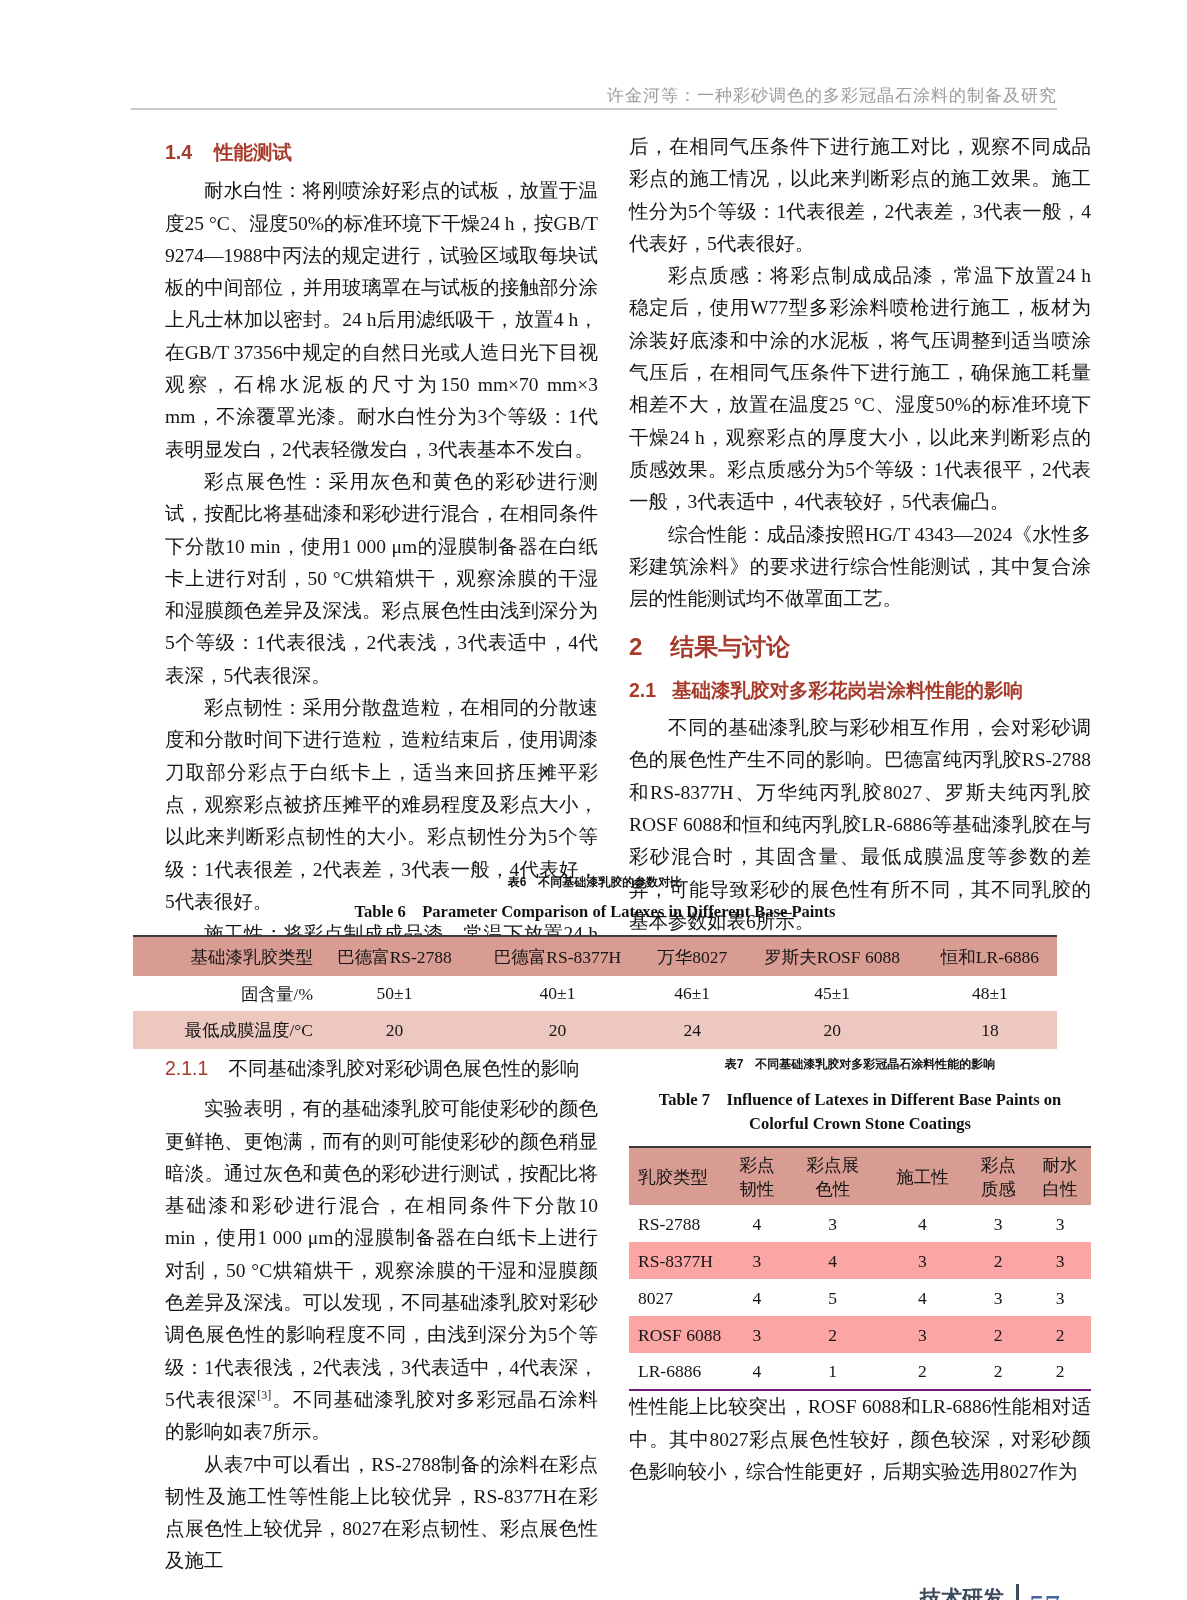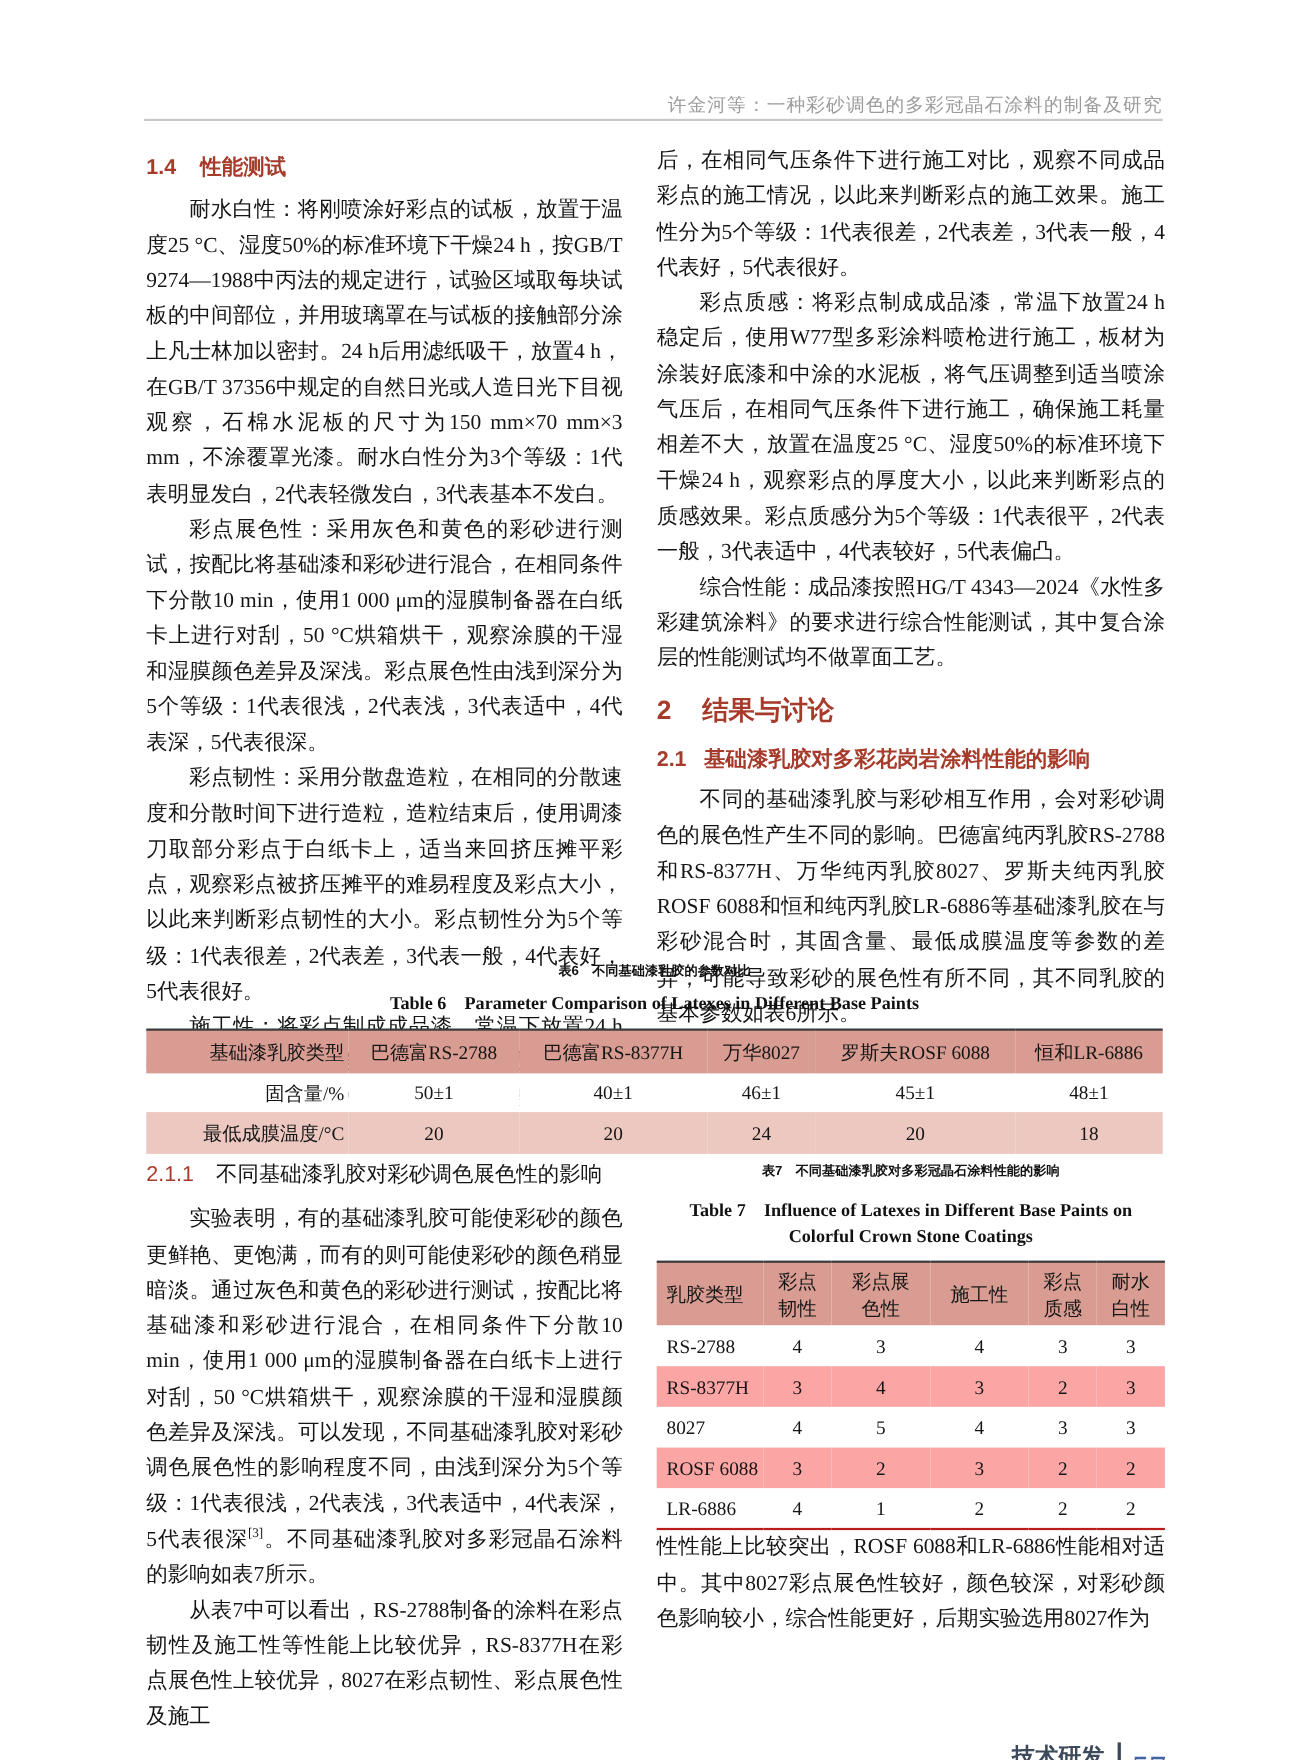--- a/index.html
+++ b/index.html
@@ -15,21 +15,21 @@
   
   .running-head{
     position:absolute;top:84px;right:130px;
     font-size:17px;color:#9b9b9b;letter-spacing:1px;
   }
   .head-rule{
     position:absolute;top:108px;left:131px;right:130px;
     height:2px;background:#c9c9c9;
   }
   
-  .col{position:absolute;text-align:justify;font-size:19.5px;line-height:32.3px;}
+  .col{position:absolute;text-align:justify;font-size:19.5px;line-height:32.3px;margin-left:32px;}
   .col-left-top{left:133px;top:136px;width:433px;}
   .col-right-top{left:597px;top:131px;width:462px;}
   .col-left-bot{left:133px;top:1052px;width:433px;}
   .col-right-bot{left:597px;top:1048px;width:462px;}
   p.para{margin:0;text-indent:2em;}
   p.para-noindent{margin:0;text-indent:0;}
   sup{font-size:12px;line-height:0;}
   
   .h-red-sm{
     font-family:"Liberation Sans","DejaVu Sans",sans-serif;
@@ -68,21 +68,21 @@
   
   .table6-block{position:absolute;left:133px;top:874px;width:924px;}
   table{border-collapse:collapse;width:100%;}
   .tbl6{border-top:2px solid #3a3a3a;font-size:17.5px;}
   .tbl6 th,.tbl6 td{font-weight:normal;text-align:center;padding:0 4px;}
   .tbl6 .c1{text-align:right;width:176px;}
   .tbl6 .row-head{background:#d89c92;height:40px;}
   .tbl6 .row-a{background:#ffffff;height:35px;}
   .tbl6 .row-b{background:#ecc8c1;height:38px;}
   
-  .tbl7{border-top:2px solid #3a3a3a;border-bottom:2px solid #b91c1c;font-size:17.5px;font-family:Liberation Serif, serif;}
+  .tbl7{border-top:2px solid #3a3a3a;border-bottom:2px solid #701a75;font-size:17.5px;font-family:Liberation Serif, serif;}
   .tbl7 th,.tbl7 td{font-weight:normal;text-align:center;padding:0 2px;}
   .tbl7 .c1{text-align:left;padding-left:9px;width:86px;max-width:95px;}
   .tbl7 .row-head{background:#d89c92;height:58px;}
   .tbl7 .row-a{background:#ffffff;height:37px;}
   .tbl7 .row-b{background:#fca5a5;height:37px;}
   .thline{display:block;line-height:24px;}
   .closing{margin-top:32px;}
   
   .footer{
     position:absolute;top:1584px;right:127px;

